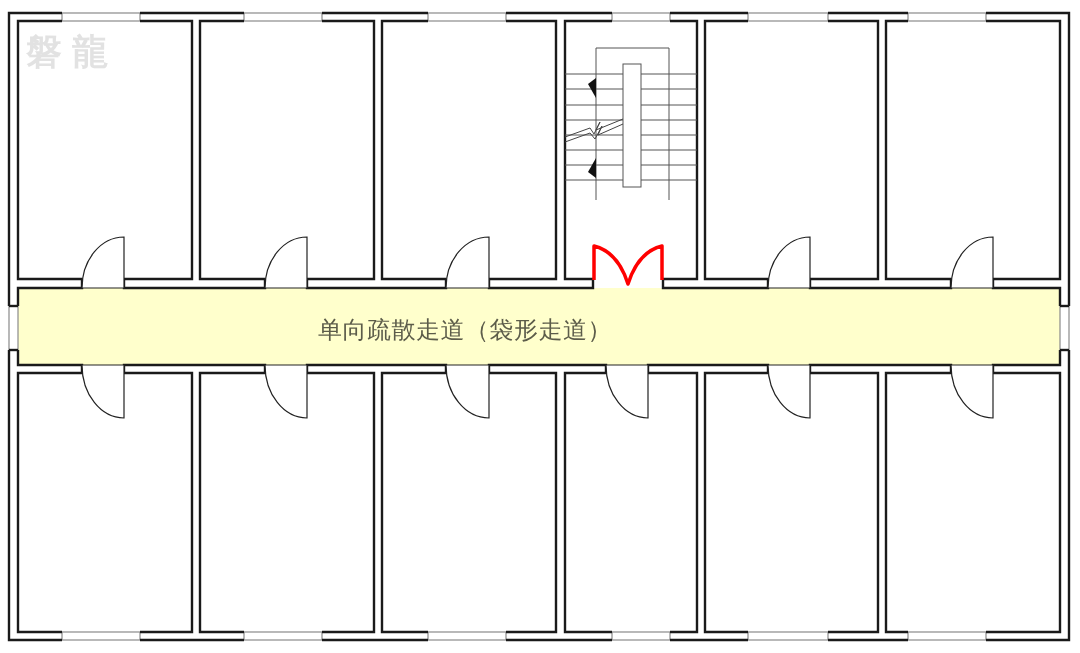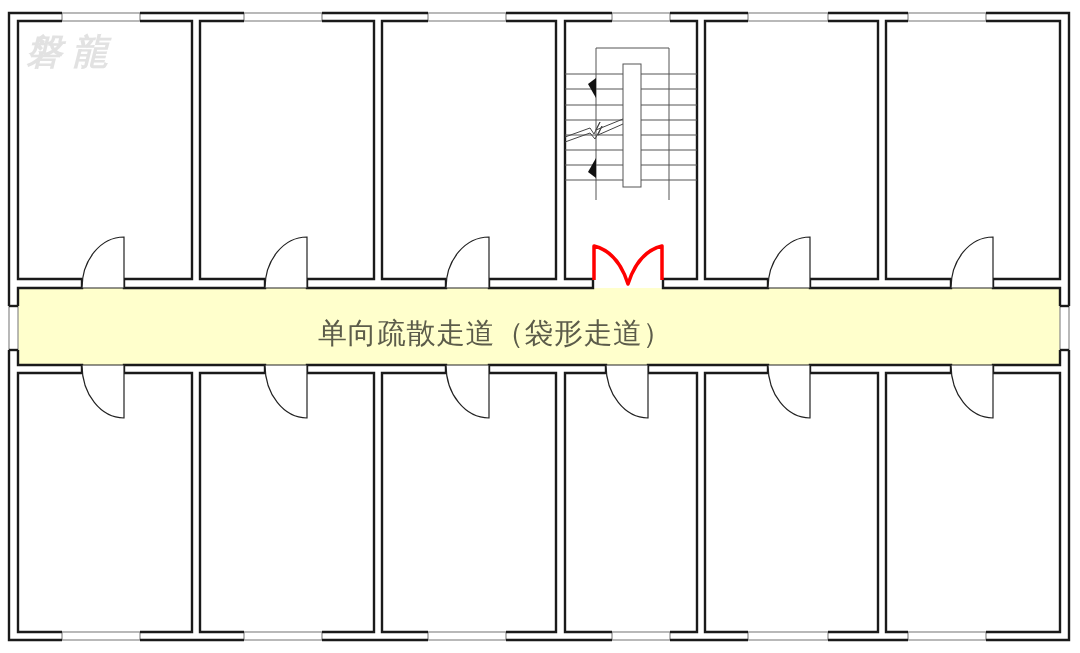--- a/index.html
+++ b/index.html
@@ -6,26 +6,26 @@
     body { width: 1080px; height: 653px; overflow: hidden; position: relative; }
     #plan { position: absolute; left: 0; top: 0; width: 1080px; height: 653px; }
     .wall { fill: none; stroke: #1a1a1a; stroke-width: 2.4; stroke-linejoin: miter; }
     .win { fill: #ffffff; stroke: #8a8a8a; stroke-width: 1.2; }
     .thin { fill: none; stroke: #555; stroke-width: 1; }
     .door-arc { fill: #ffffff; stroke: #222; stroke-width: 1.2; }
     .corridor-fill { fill: #ffffcc; }
     .watermark {
       position: absolute; left: 26px; top: 28px;
       font-family: "DejaVu Sans", "Liberation Sans", sans-serif;
-      font-size: 36px; font-weight: bold; color: #e2e2e2; letter-spacing: 10px; font-style: italic;
+      font-size: 36px; font-weight: bold; color: #e2e2e2; letter-spacing: 10px;
     }
     .corridor-label {
       position: absolute; left: 318px; top: 314px;
       font-family: "DejaVu Sans", "Liberation Sans", sans-serif;
-      font-size: 29px; color: #5c5c4a; letter-spacing: 0.5px; white-space: nowrap;
+      font-size: 24px; color: #5c5c4a; letter-spacing: 0.5px; white-space: nowrap;
     }
   </style>
 </head>
 <body>
 
 <svg id="plan" viewBox="0 0 1080 653" xmlns="http://www.w3.org/2000/svg">
 
   <rect class="corridor-fill" x="18" y="288" width="1042" height="77"></rect>
 
   <g>

